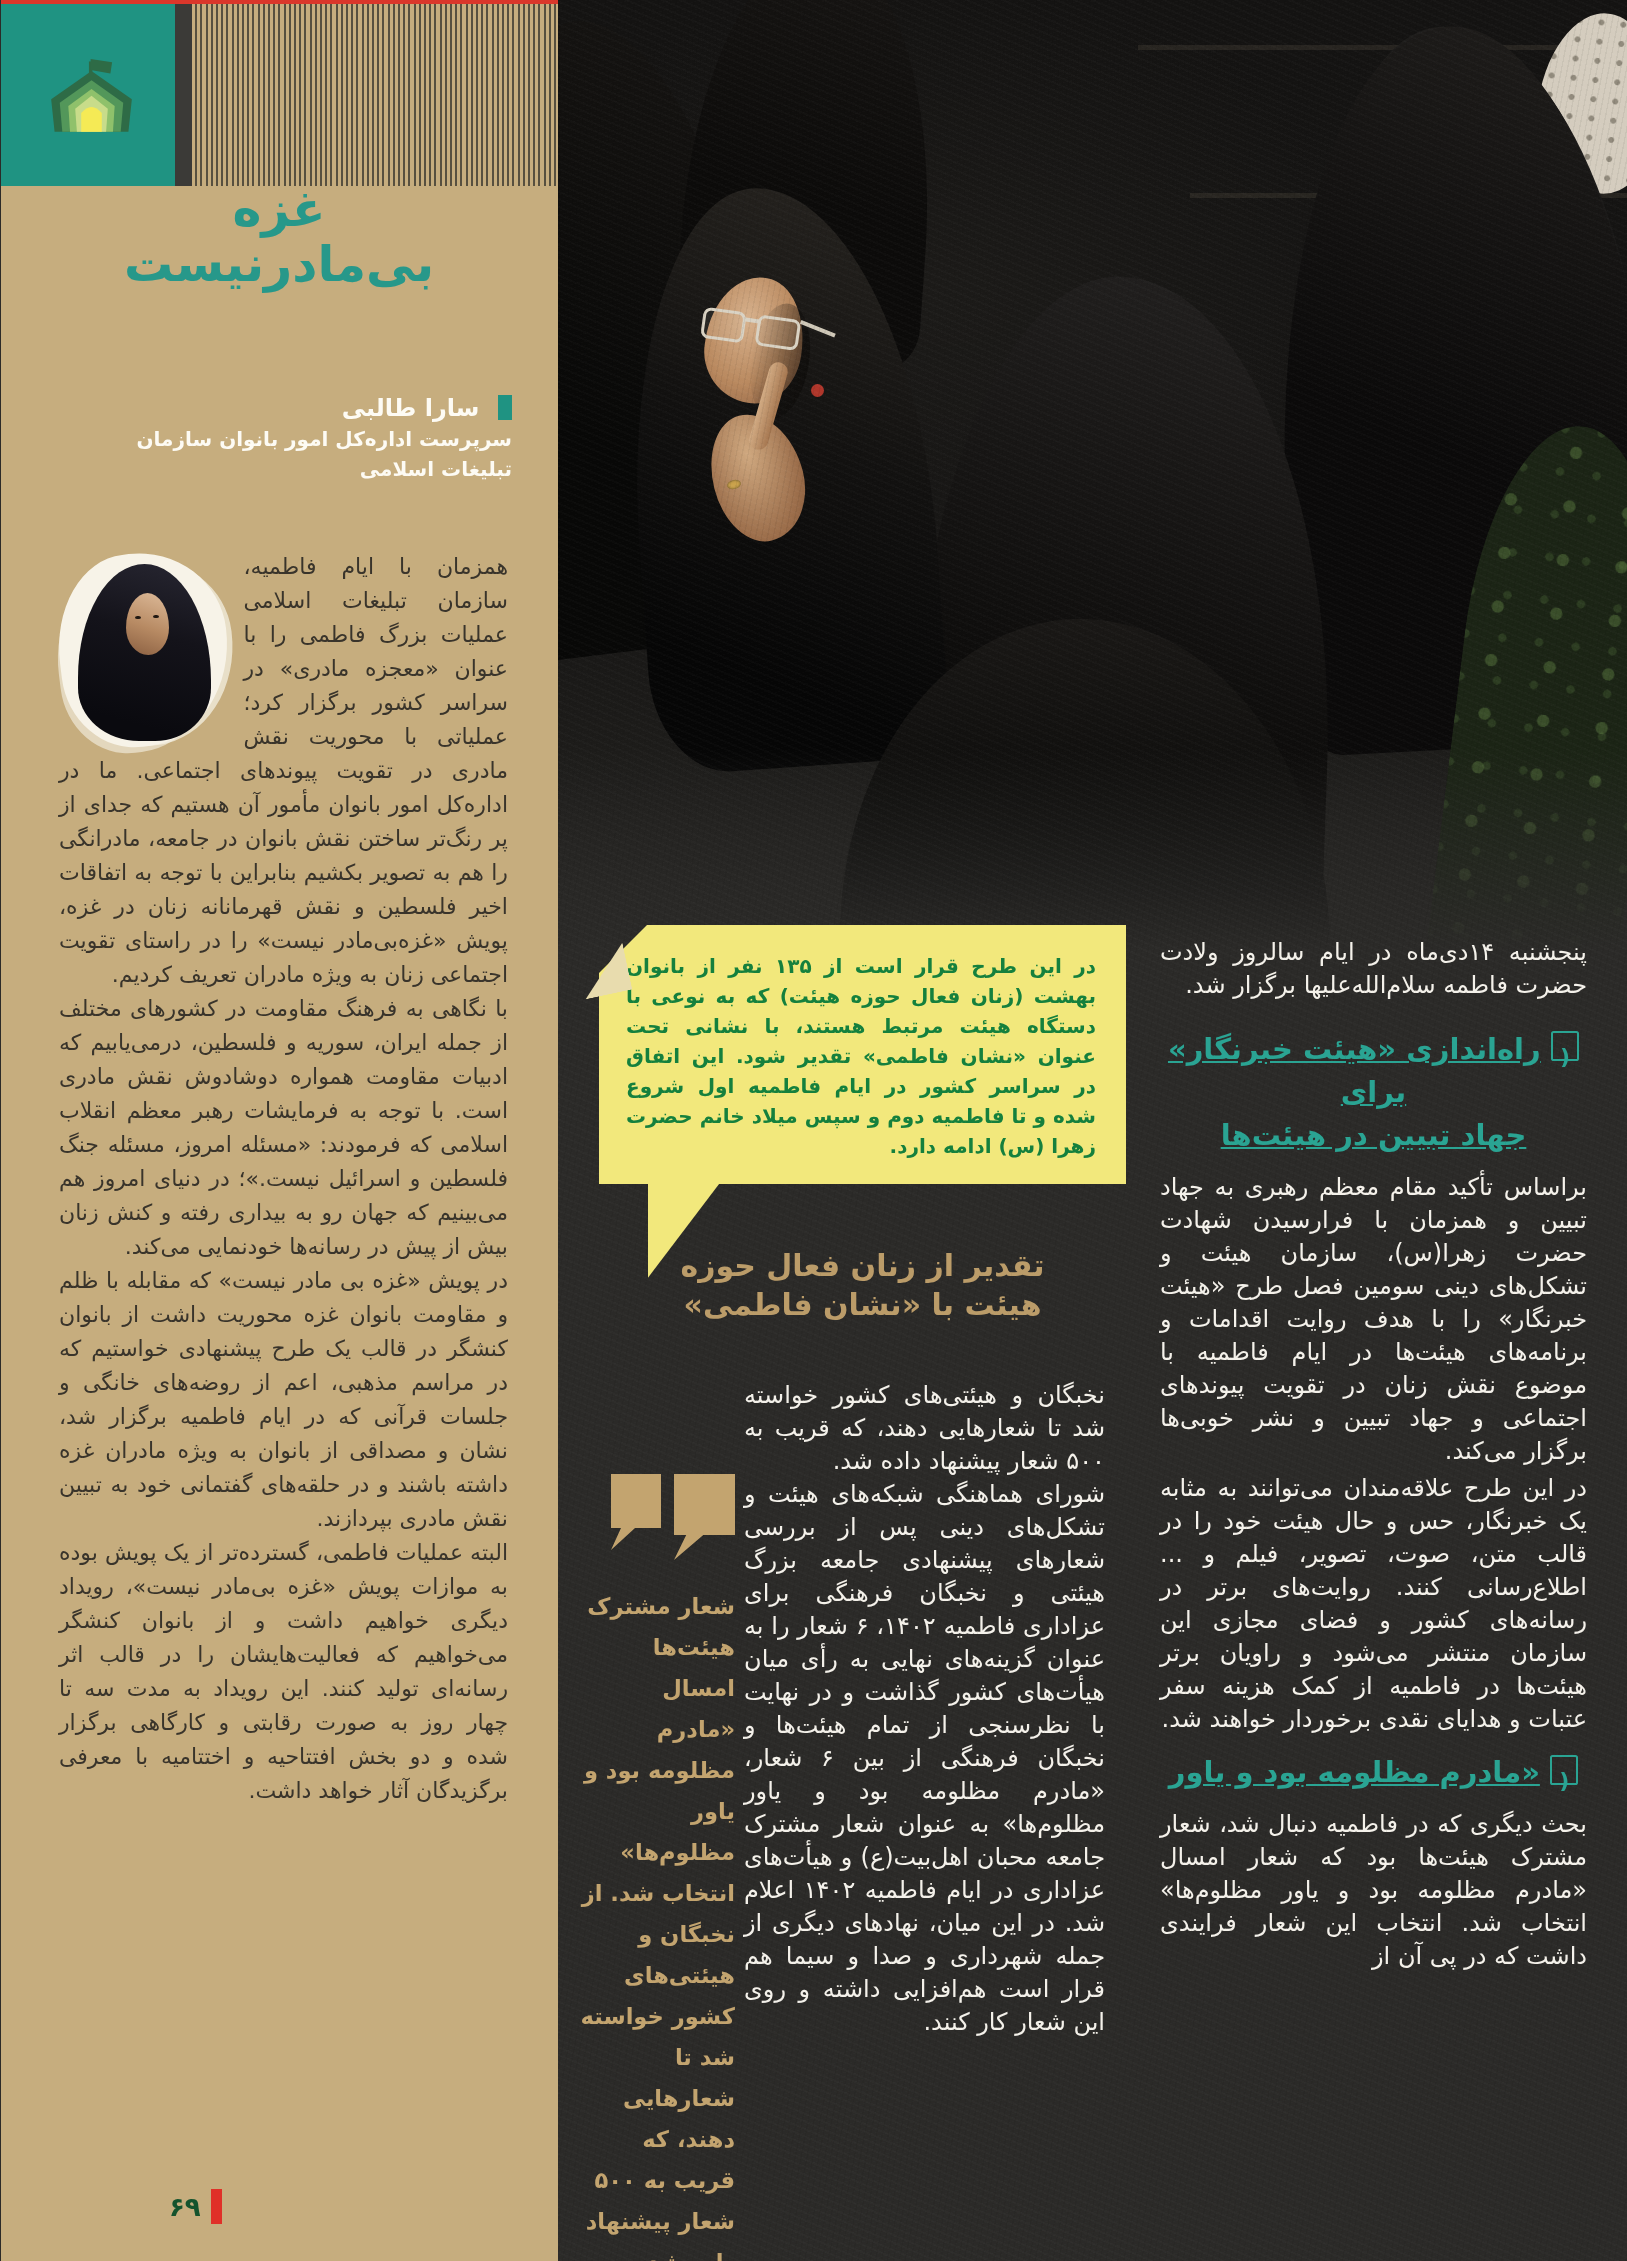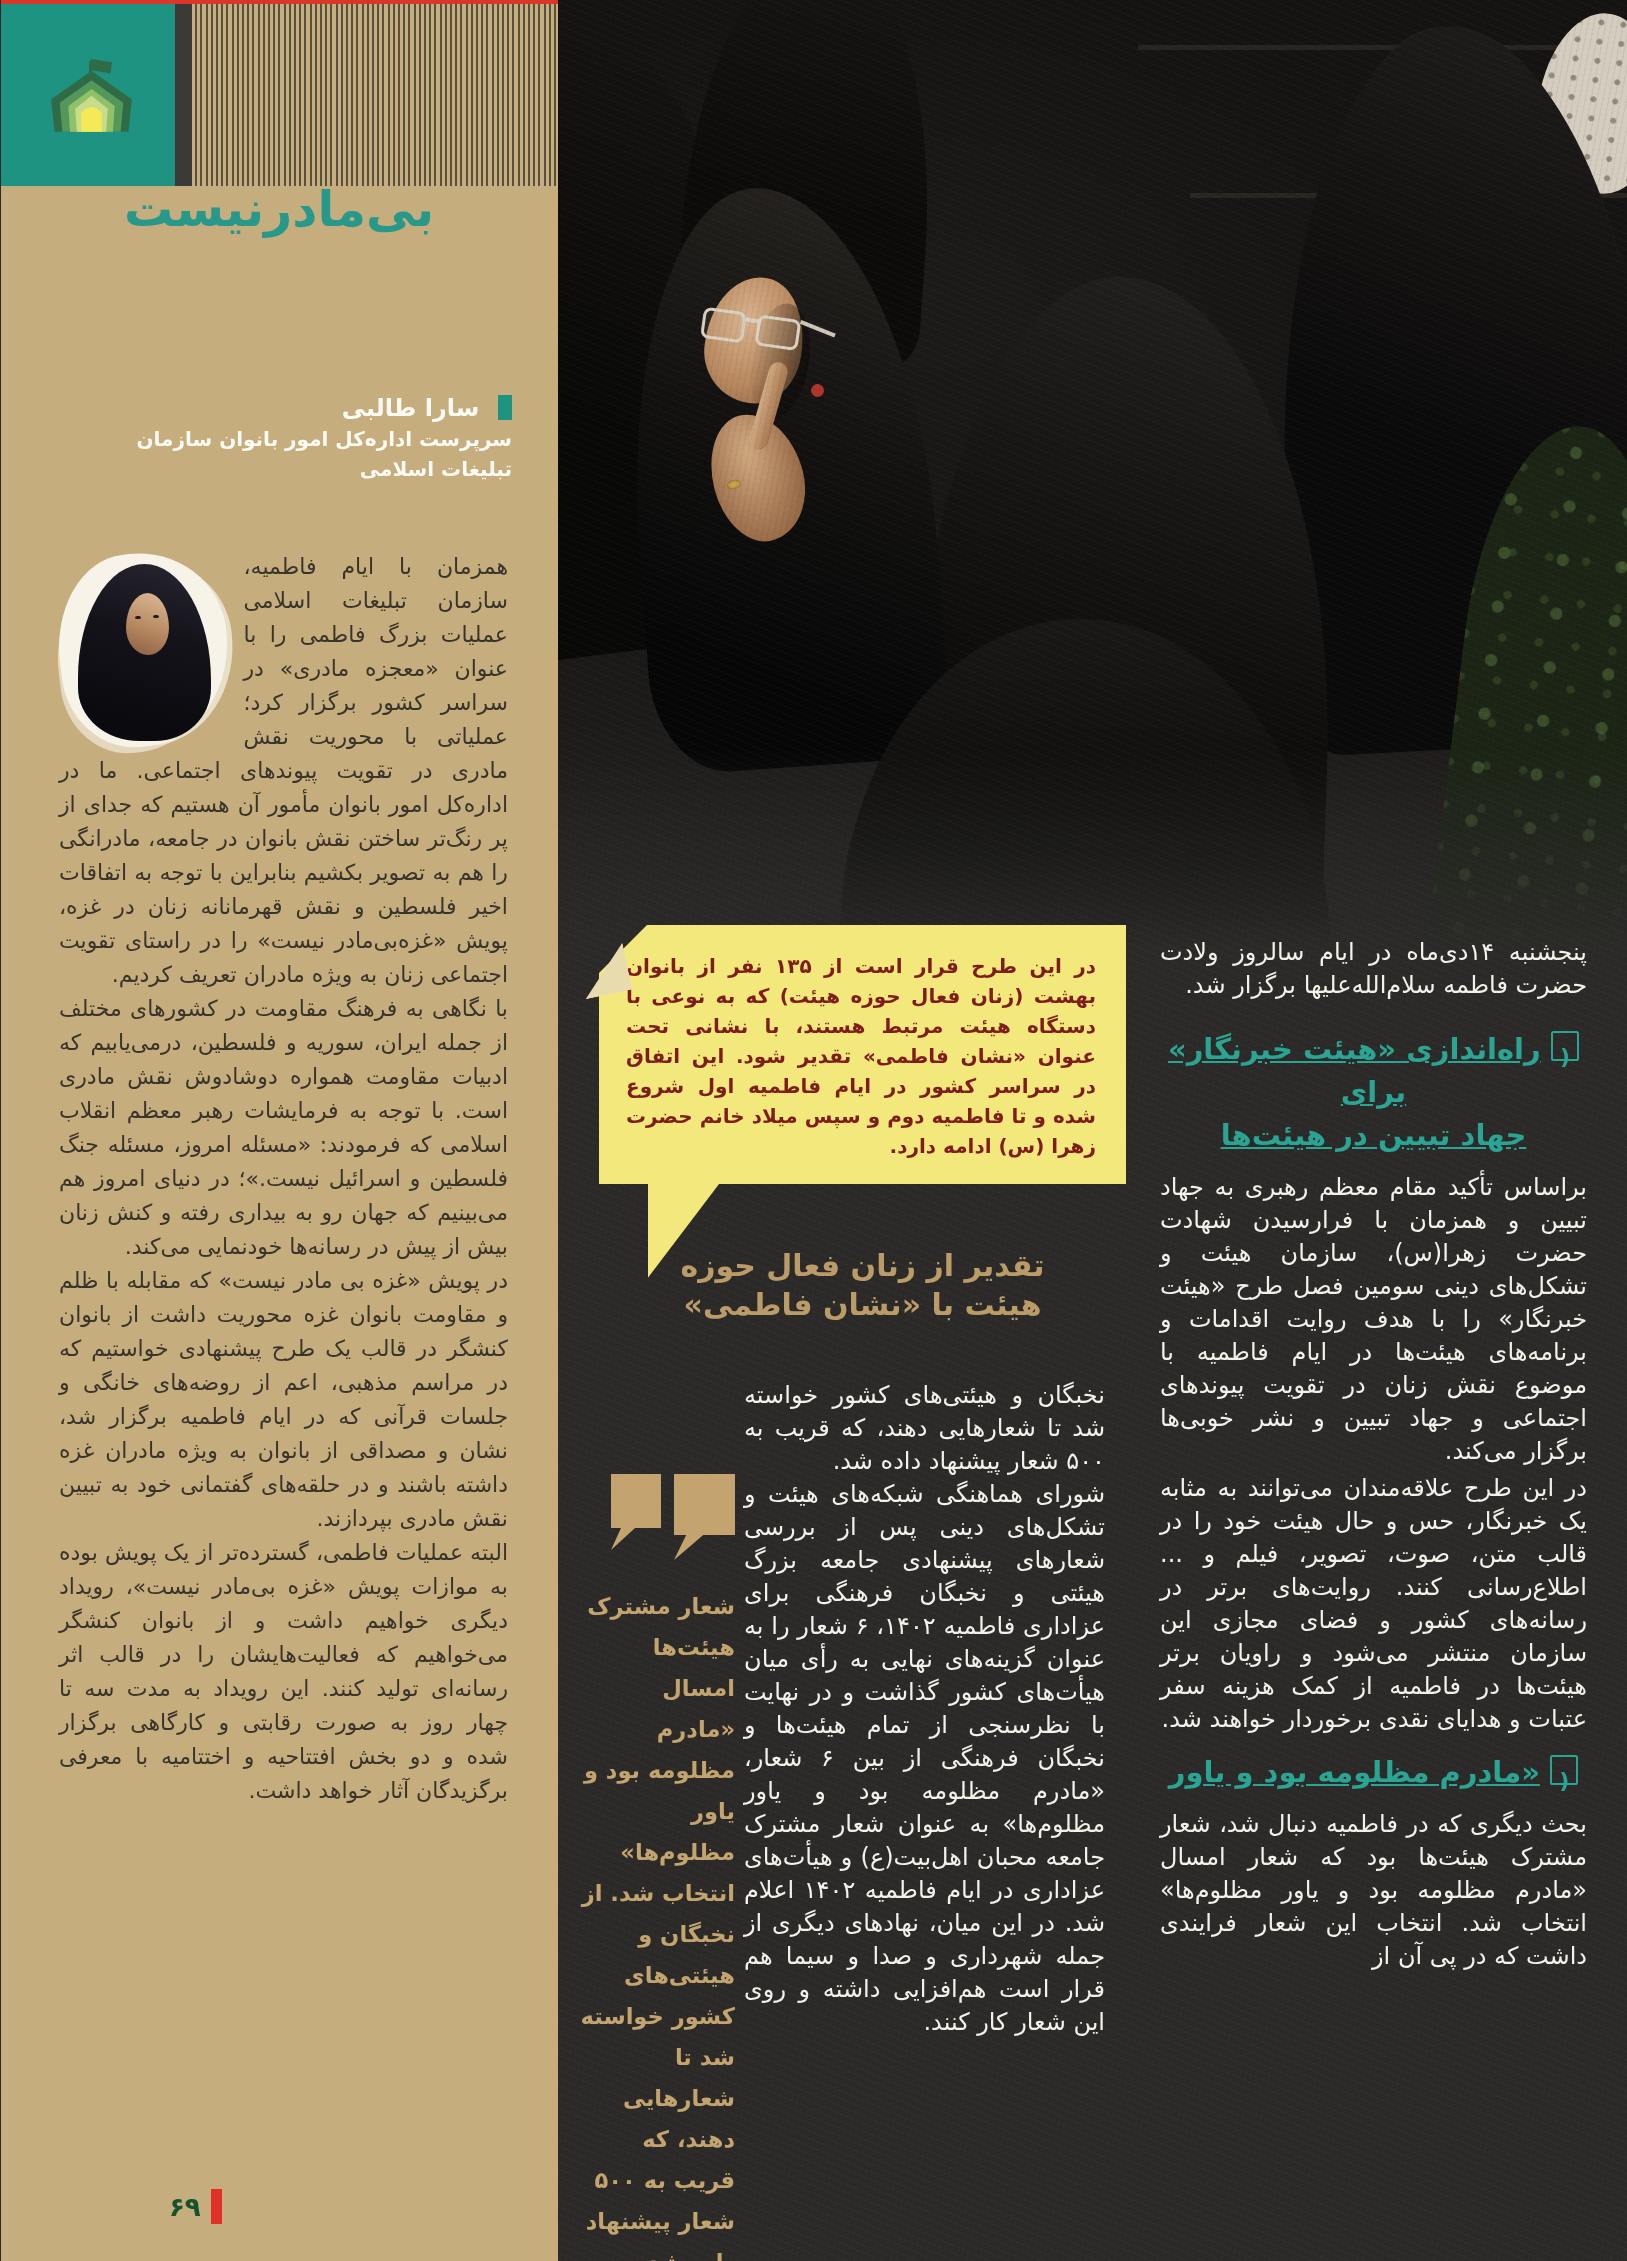--- a/index.html
+++ b/index.html
@@ -130,21 +130,21 @@
   .p-eye.r{ left:76px; top:63px; } .p-eye.l{ left:94px; top:62px; }
 
   .pagenum{ position:absolute; left:169px; bottom:37px; display:flex; align-items:center; gap:10.3px; direction:ltr; }
   .pagenum .num{ color:#14532d; font-size:26px; font-weight:bold; }
   .pagenum .bar{ width:11px; height:35px; background:#e03028; }
 
   
   .callout{ position:absolute; left:599px; top:925px; width:527px; z-index:5; }
   .bubble{ position:relative; background:#f2e87c; padding:26px 30px 23px 27px;
       clip-path:polygon(48px 0, 100% 0, 100% 100%, 0 100%, 0 48px); }
-  .bubble p{ color:#7f1d1d; font-size:20px; font-weight:bold; line-height:30px; text-align:justify; }
+  .bubble p{ color:#15803d; font-size:20px; font-weight:bold; line-height:30px; text-align:justify; }
   .fold{ position:absolute; left:-19.3px; top:22px; width:48px; height:48px; background:#e8dcae;
       clip-path:polygon(100% 0, 100% 100%, 0 100%); transform:rotate(-12deg); z-index:4; }
   .tail{ position:absolute; left:49px; top:100%; width:72px; height:95px; background:#f2e87c;
       clip-path:polygon(0 0, 100% 0, 0 100%); margin-top:-1.3px; }
   .callout-heading{ position:absolute; left:599px; top:1223px; width:527px; z-index:5;
       text-align:center; color:#bb9c69; font-size:30px; font-weight:bold; line-height:39px;margin-top:23px; }
   .callout-heading span{ display:block; }
 
   
   .pullquote{ position:absolute; left:577px; top:1474px; width:158px; z-index:5; }
@@ -217,20 +217,21 @@
           <path d="M60 40 L33 60 L35 90 L85 90 L87 60 Z" fill="#8fc16b"></path>
           <path d="M60 48 L41 63 L43 90 L77 90 L79 63 Z" fill="#c8dc8a"></path>
           <path d="M48 90 L48 68 Q60 54 72 68 L72 90 Z" fill="#f5ea55"></path>
         </svg>
       </div>
       <div class="dark-strip"></div>
       <div class="stripes"></div>
     </div>
 
     <h1 class="title">
+      <span>غزه</span>
       <span>بی‌مادرنیست</span>
     </h1>
 
     <div class="author">
       <div class="author-line">
         <span class="author-marker"></span>
         <span>سارا طالبی</span>
       </div>
       <div class="author-role">سرپرست اداره‌کل امور بانوان سازمان</div>
       <div class="author-role">تبلیغات اسلامی</div>

